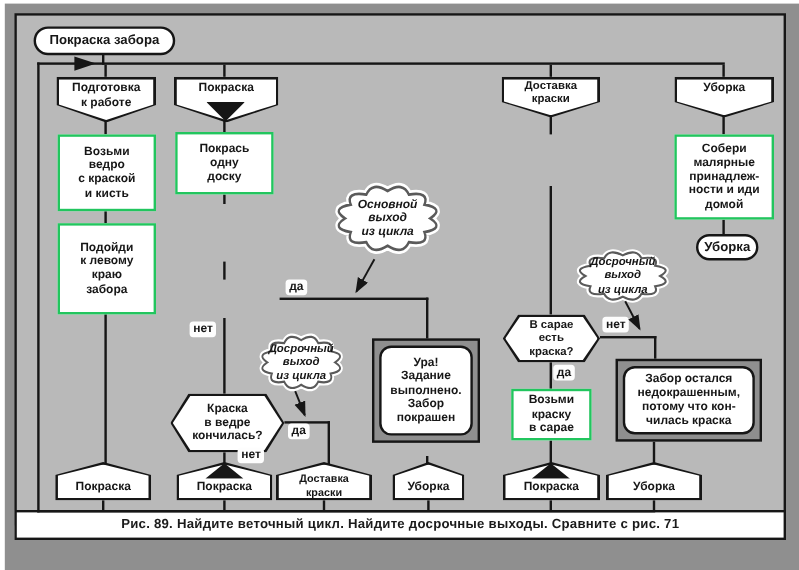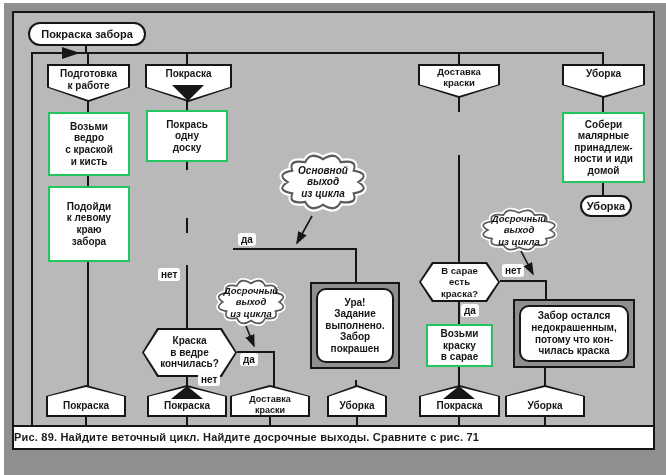--- a/index.html
+++ b/index.html
@@ -5,21 +5,21 @@
   html,body{margin:0;padding:0;}
   body{
     width:666px;height:475px;position:relative;background:#ffffff;overflow:hidden;
     font-family:"Liberation Sans","DejaVu Sans",sans-serif;
     -webkit-font-smoothing:antialiased;
   }
   .frame{position:absolute;left:4px;top:3px;width:662px;height:472px;background:#8f8f8f;}
   .panel{position:absolute;left:12px;top:11px;width:643px;height:427px;background:#b9b9b9;
          border:2px solid #161616;box-sizing:border-box;}
   .caption-bar{position:absolute;left:12px;top:425px;width:643px;height:25px;background:#ffffff;
-         border:2px solid #161616;box-sizing:border-box;display:flex;align-items:center;justify-content:flex-start;}
+         border:2px solid #161616;box-sizing:border-box;display:flex;align-items:center;justify-content:center;}
   .caption-bar .txt{font-size:11px;font-weight:700;color:#1b1b1b;letter-spacing:.2px;}
   .diagram{position:absolute;left:0;top:0;width:666px;height:475px;}
 
   
   .ln{position:absolute;background:#161616;}
 
   
   .txt{white-space:pre-line;text-align:center;color:#161616;font-weight:700;line-height:1.16;}
 
   

